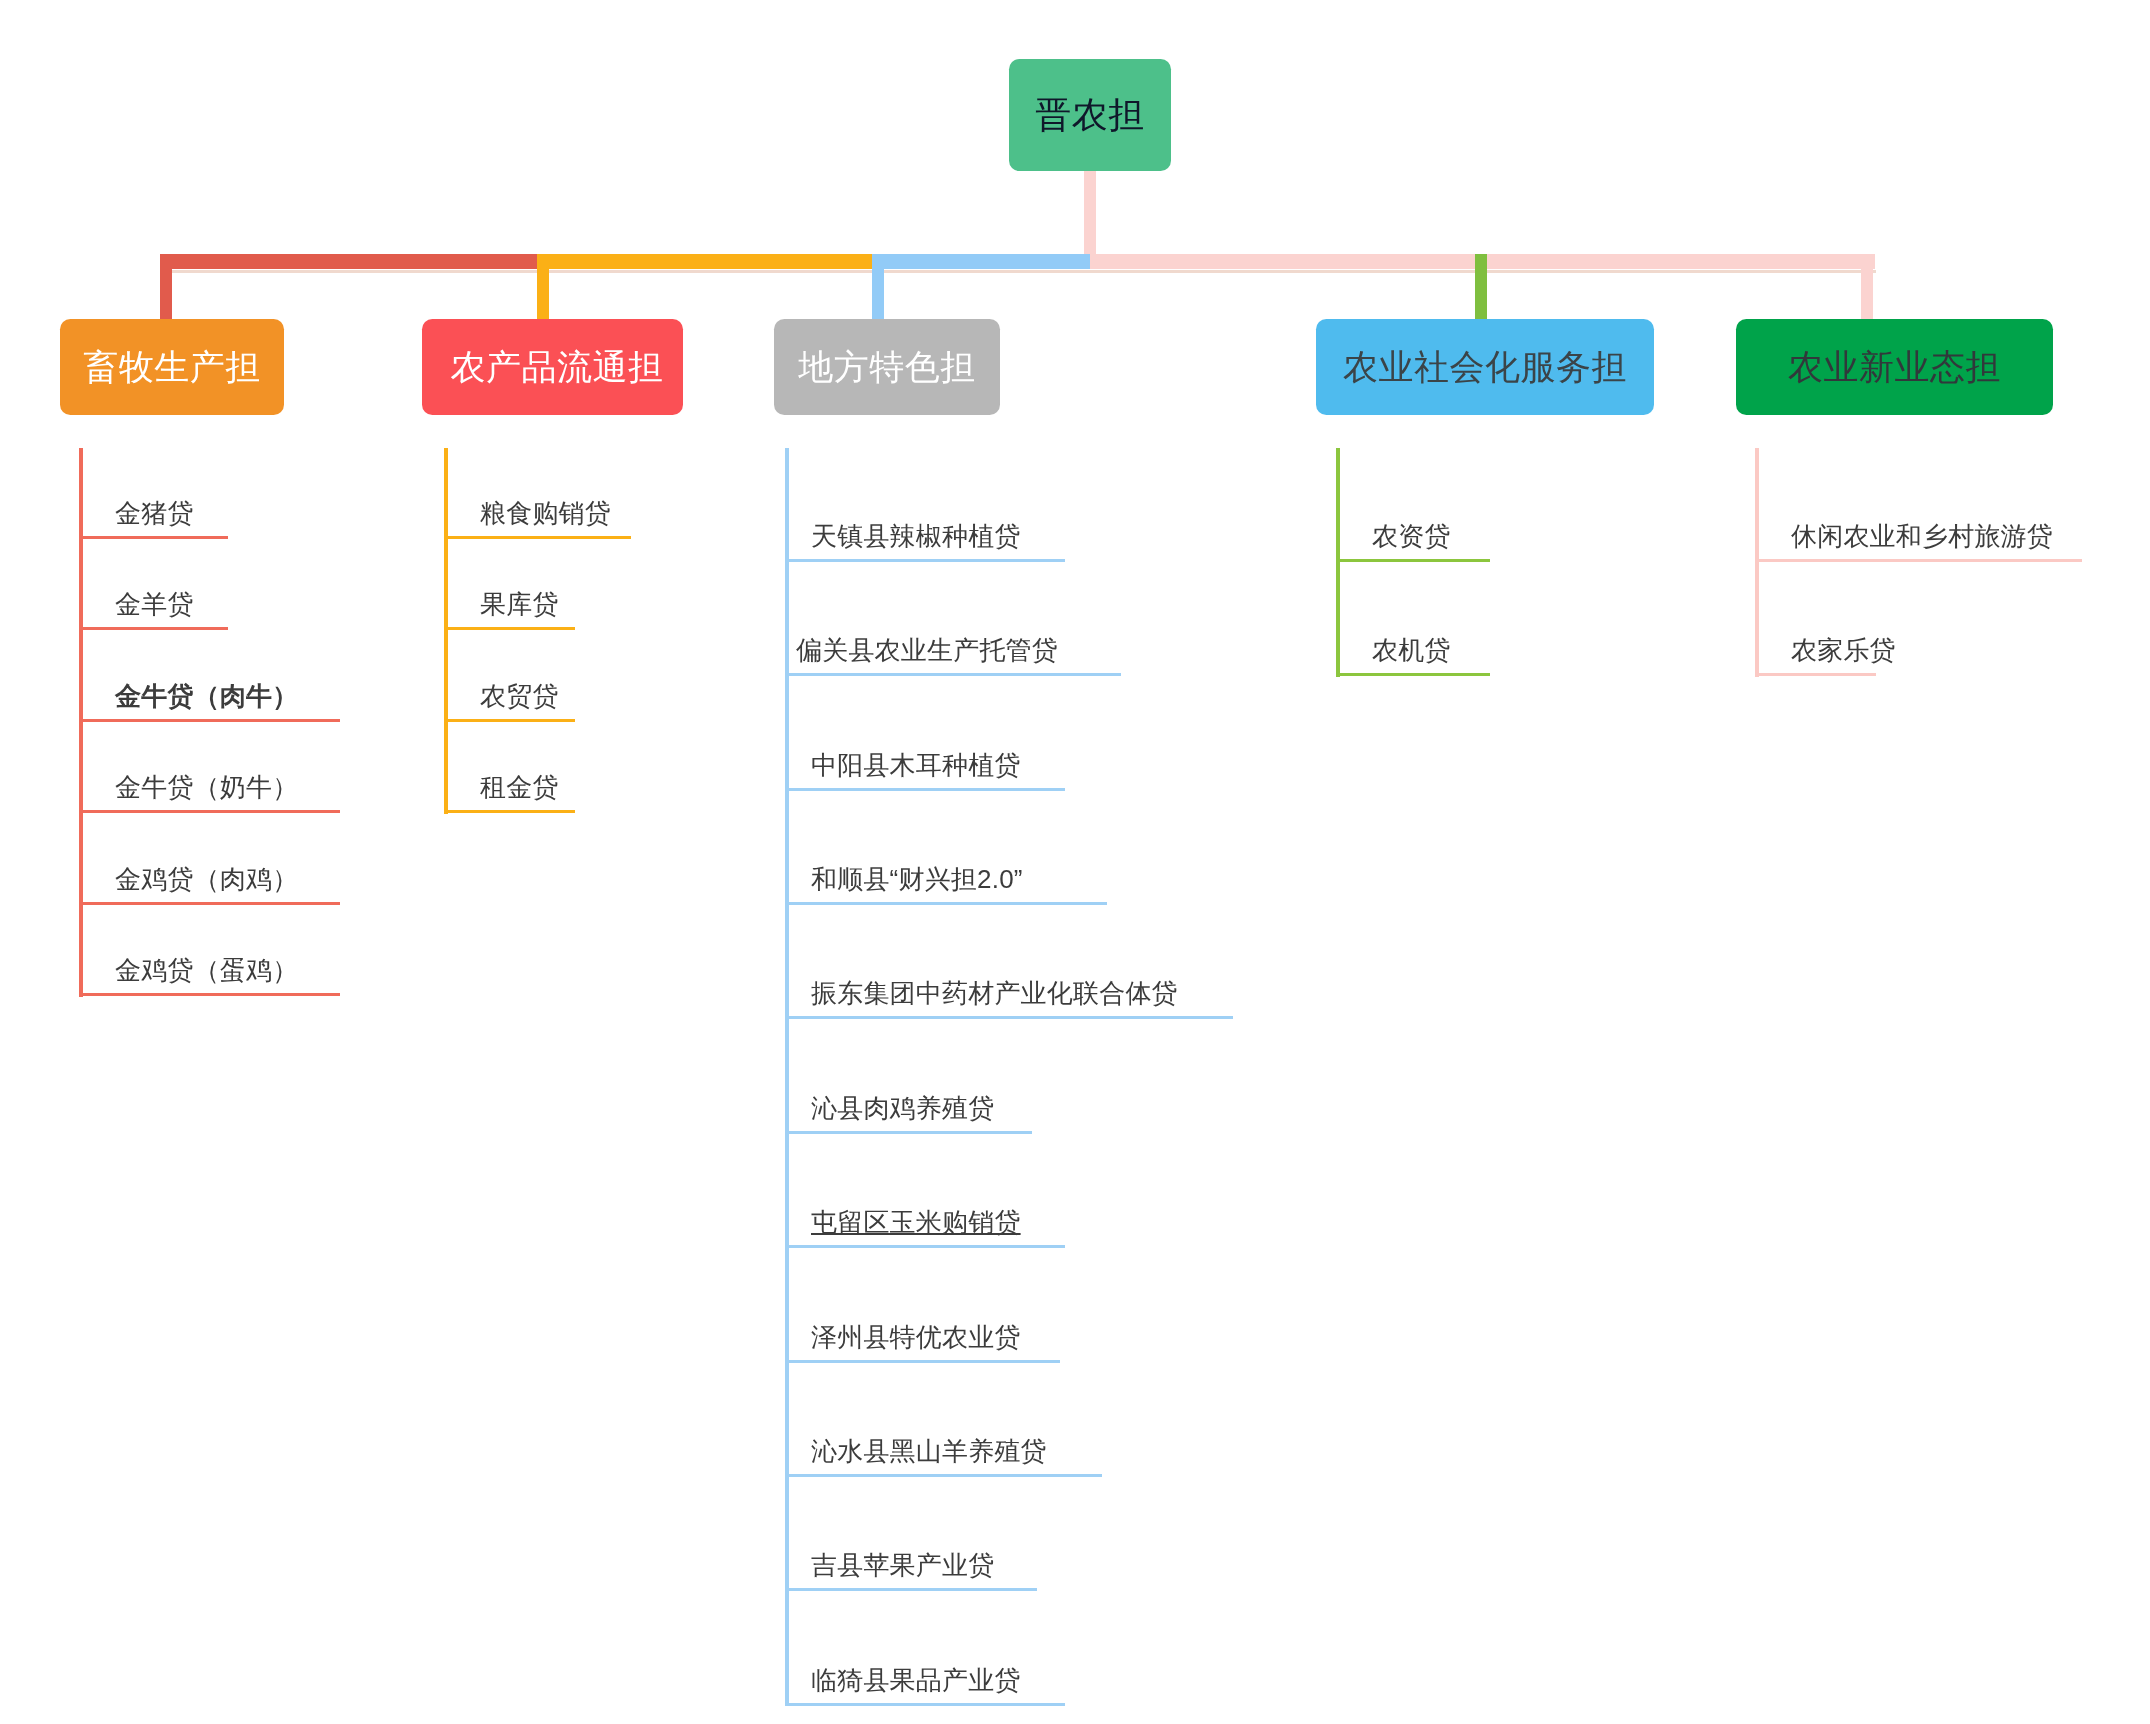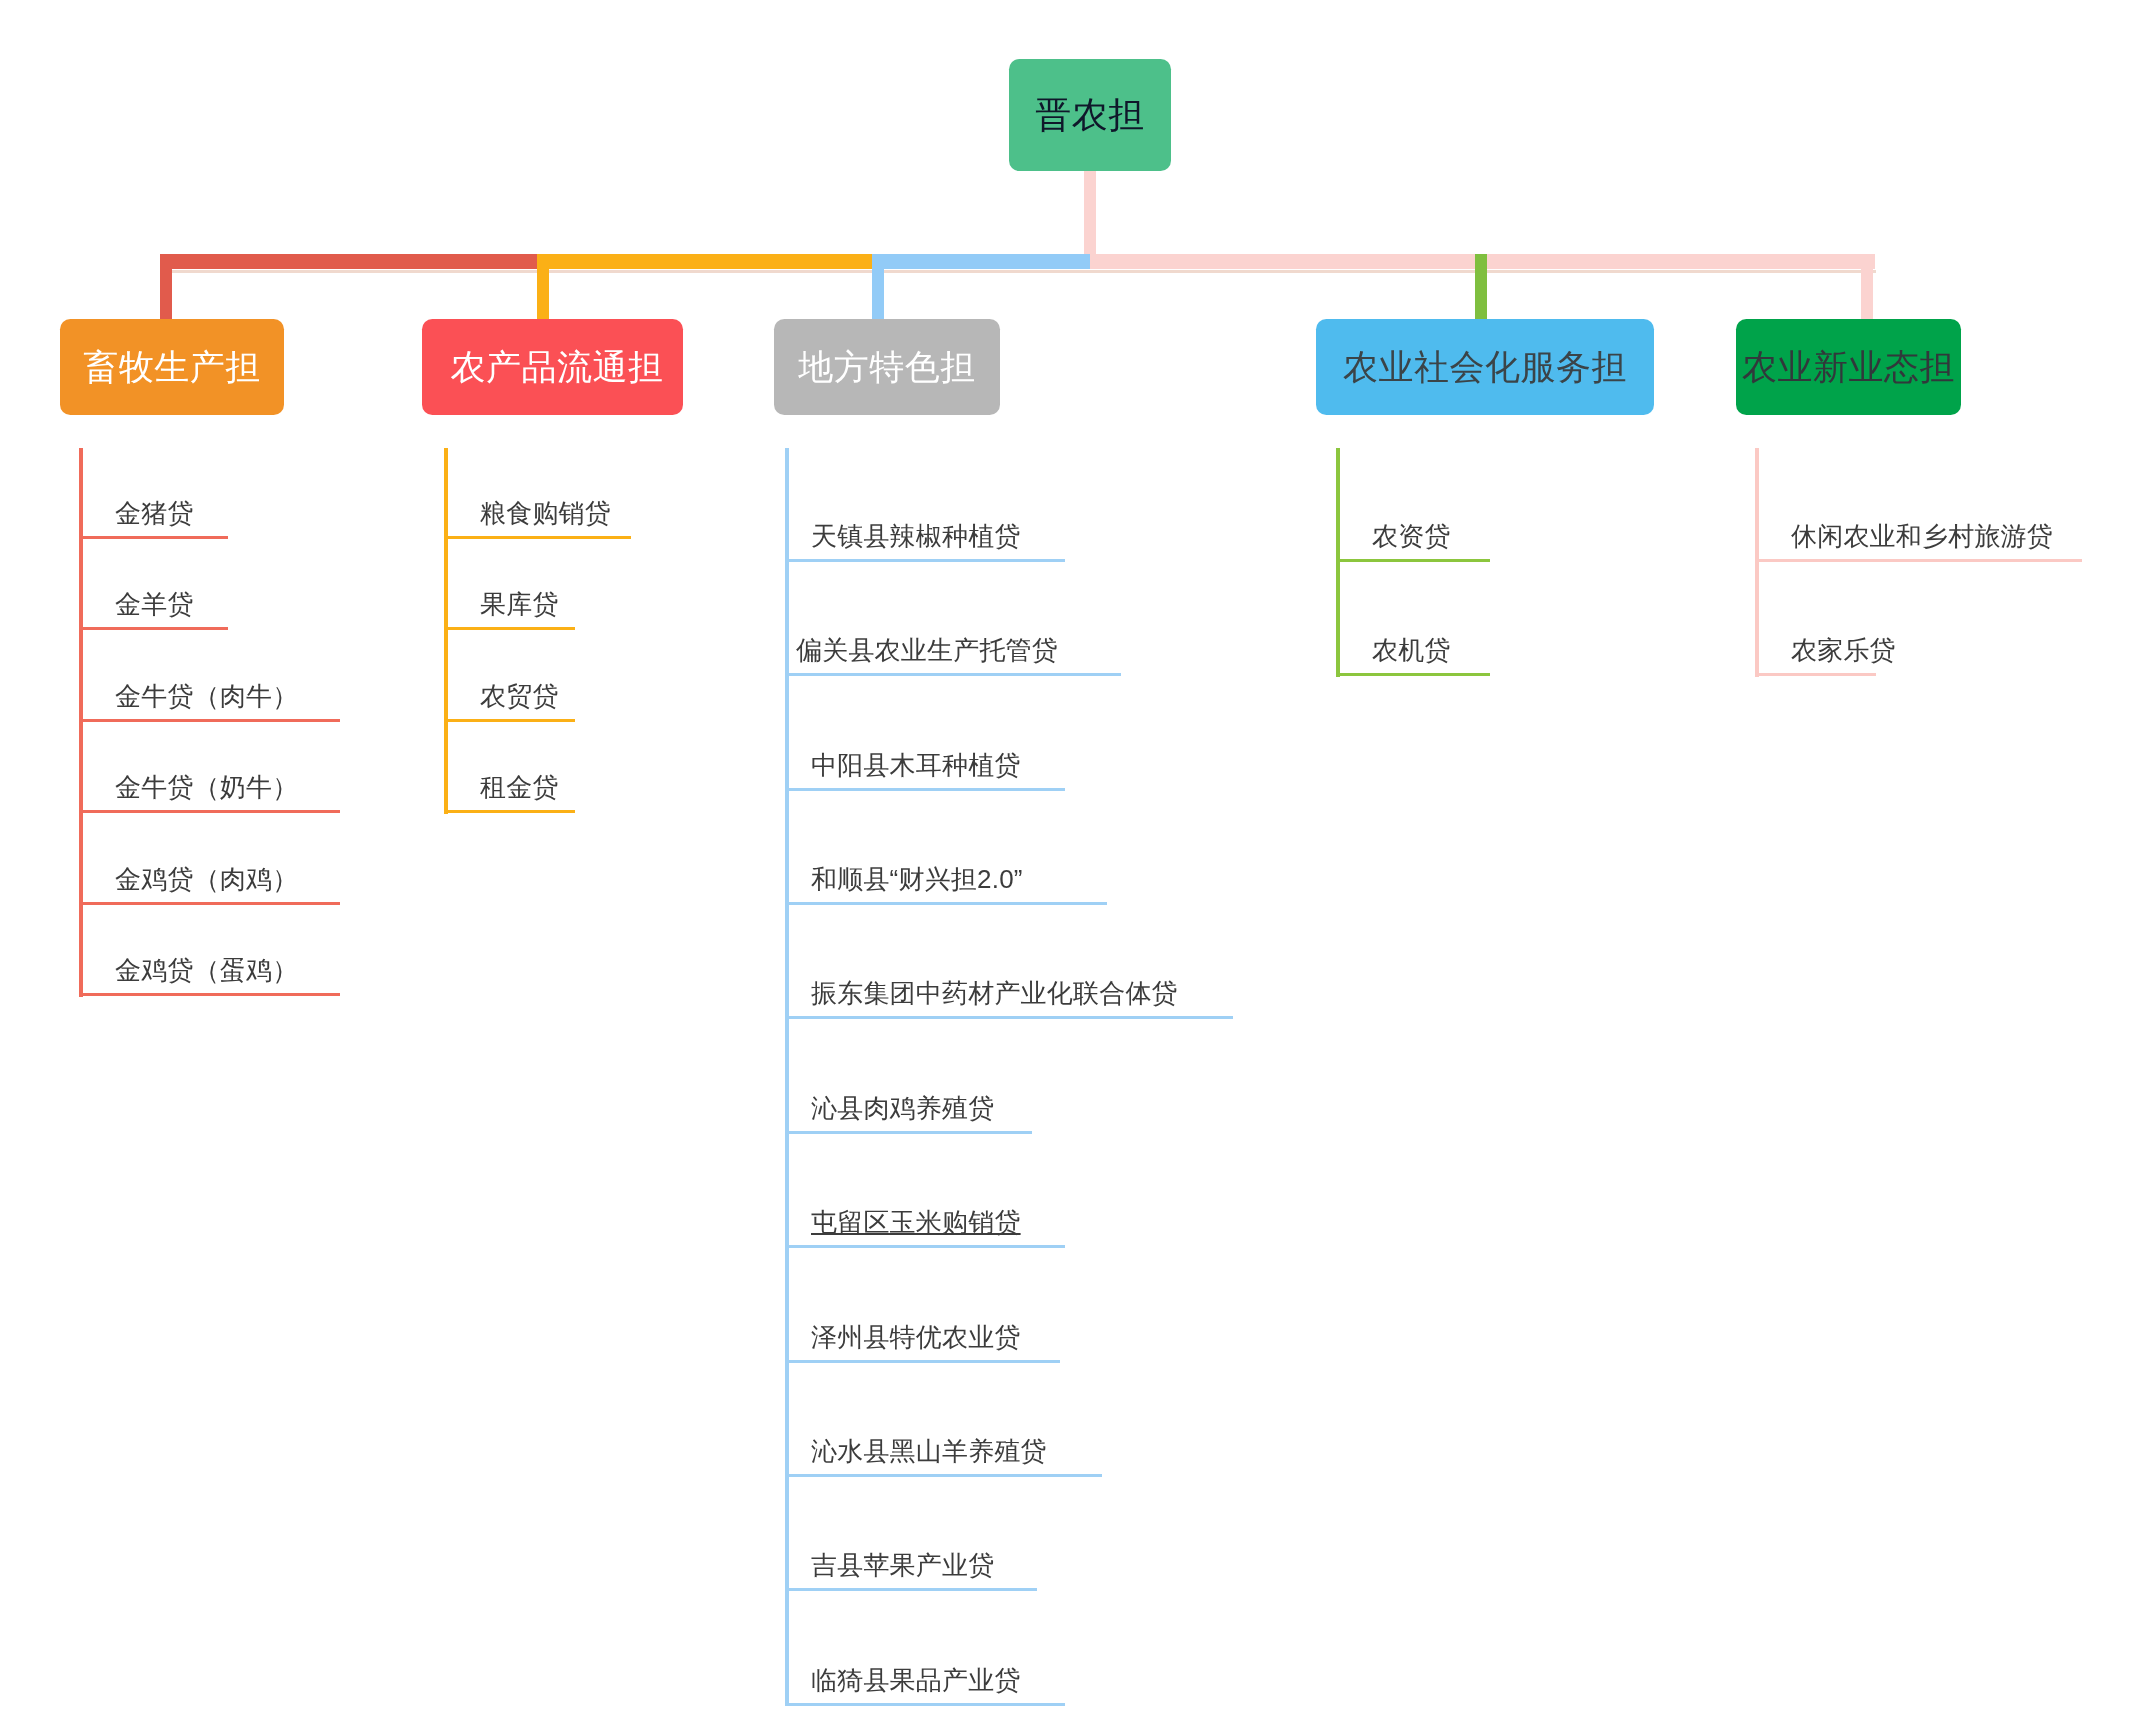--- a/index.html
+++ b/index.html
@@ -28,21 +28,21 @@
     left:1009px;top:59px;width:162px;height:112px;
     background:#4DC08A;color:#ffffff;font-size:36px;
   }
 
   .l2{height:96px;font-size:35px;}
 
   #node-b1{left:60px;top:319px;width:224px;background:#F29226;color:#fff;}
   #node-b2{left:422px;top:319px;width:261px;background:#FB5055;color:#fff;}
   #node-b3{left:774px;top:319px;width:226px;background:#B7B7B7;color:#fff;}
   #node-b4{left:1316px;top:319px;width:338px;background:#4FBBEE;color:#3B4448;}
-  #node-b5{left:1736px;top:319px;width:225px;background:#00A34A;color:#31383B;}
+  #node-b5{left:1736px;top:319px;width:317px;background:#00A34A;color:#31383B;}
 
   
   .trunk-seg{position:absolute;height:15.4px;top:254px;z-index:1;}
   .trunk-pink-under{position:absolute;height:2.8px;top:270px;z-index:0;background:#F0D9CE;}
 
   
   .stub{position:absolute;width:12px;z-index:2;}
 
   
   #root-stem{position:absolute;left:1084px;top:171px;width:12px;height:89px;background:#FBD3D0;z-index:1;}
@@ -109,21 +109,21 @@
 
   <div id="leaf-layer">
       <div class="branch-leaves" style="left: 79px; top: 448px; width: 654px; height: 549px;">
         <div class="spine" style="height: 549px; background: rgb(240, 107, 90);"></div>
         <div class="leaf" style="top: 0px; left: 0px; height: 91px; width: 149px; padding-left: 36px; border-bottom-color: rgb(240, 107, 90);">
           <span>金猪贷</span>
         </div>
         <div class="leaf" style="top: 91px; left: 0px; height: 91px; width: 149px; padding-left: 36px; border-bottom-color: rgb(240, 107, 90);">
           <span>金羊贷</span>
         </div>
-        <div class="leaf" style="top: 183px; left: 0px; height: 91px; width: 261px; padding-left: 36px; border-bottom-color: rgb(240, 107, 90);">
+        <div class="leaf" style="top: 183px; left: 0px; height: 91px; width: 261px; padding-left: 36px; border-bottom-color: rgb(240, 107, 90); font-weight: bold;">
           <span>金牛贷（肉牛）</span>
         </div>
         <div class="leaf" style="top: 274px; left: 0px; height: 91px; width: 261px; padding-left: 36px; border-bottom-color: rgb(240, 107, 90);">
           <span>金牛贷（奶牛）</span>
         </div>
         <div class="leaf" style="top: 366px; left: 0px; height: 91px; width: 261px; padding-left: 36px; border-bottom-color: rgb(240, 107, 90);">
           <span>金鸡贷（肉鸡）</span>
         </div>
         <div class="leaf" style="top: 457px; left: 0px; height: 91px; width: 261px; padding-left: 36px; border-bottom-color: rgb(240, 107, 90);">
           <span>金鸡贷（蛋鸡）</span>

